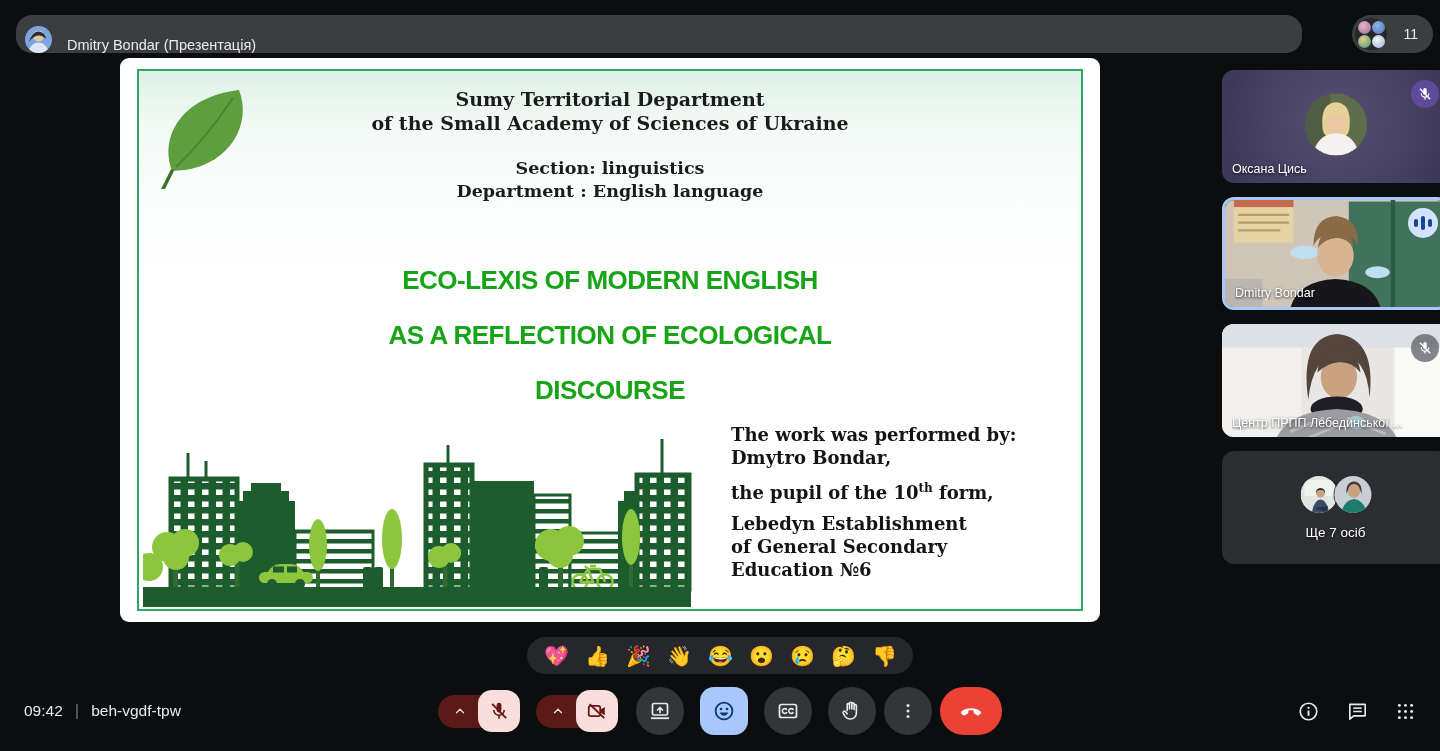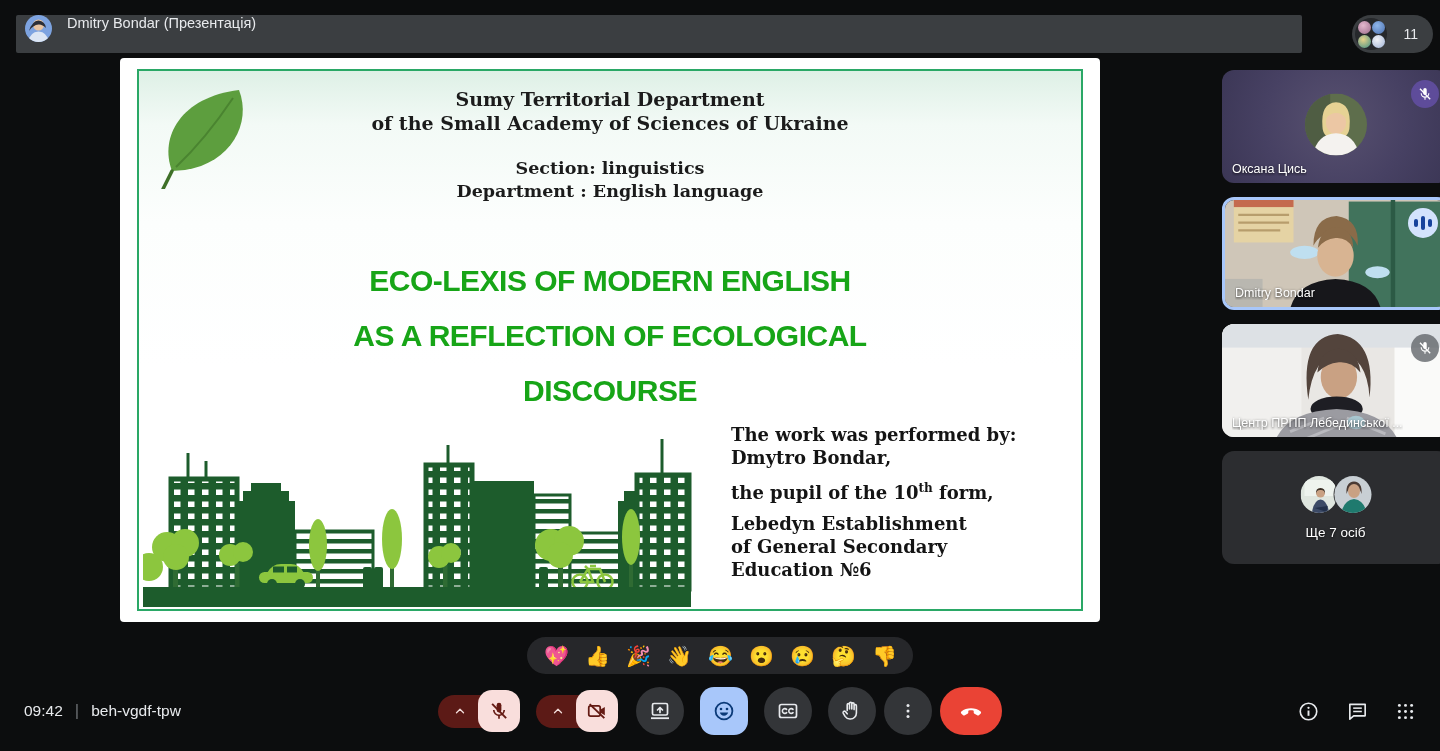--- a/index.html
+++ b/index.html
@@ -6,63 +6,63 @@
   html,body { width:1440px; height:751px; }
   body {
     position:relative; overflow:hidden;
     background:#0c0d0e;
     font-family:"Liberation Sans", sans-serif;
     color:#e8eaed;
   }
   
   .topbar-pill {
     position:absolute; left:16px; top:15px; width:1286px; height:38px;
-    background:#3b3e41; border-radius:2px;
-    display:flex; align-items:flex-start; gap:15px; padding-left:9px;
+    background:#3b3e41; border-radius:16px;
+    display:flex; align-items:flex-end; gap:15px; padding-left:9px;
     cursor:pointer;
   }
   .avatar-sm { width:27px; height:27px; border-radius:50%; overflow:hidden; flex:none; }
   .topbar-title { font-size:14.5px; color:#e8eaed; }
   .count-pill {
     position:absolute; right:7px; top:15px; height:38px;
     background:#3b3e41; border-radius:19px;
     display:flex; align-items:center; gap:16px; padding:0 15px 0 3px;
     cursor:pointer;
   }
   .cluster { width:32px; height:32px; border-radius:50%; background:#26282b;
     display:grid; grid-template-columns:13px 13px; grid-template-rows:13px 13px;
     gap:1px; place-content:center; }
   .cluster i { width:13px; height:13px; border-radius:50%; display:block; }
   .count-num { font-size:14px; color:#e8eaed; }
 
   
   .stage {
     position:absolute; left:120px; top:58px; width:980px; height:564px;
-    background:#ffffff; border-radius:4px;
+    background:#ffffff; border-radius:9px;
   }
   .slide {
     position:absolute; left:17px; top:11px; width:946px; height:542px;
     border:2px solid var(--slideBorderGreen, #2aa866);
     background:linear-gradient(180deg,#def0e6 0%,#f3faf6 10%,#fcfefd 28%,#ffffff 55%);
     overflow:hidden;
   }
   .slide-org {
     position:absolute; top:16px; left:0; right:0; text-align:center;
     font-family:"DejaVu Serif", serif; font-weight:bold;
     font-size:19px; line-height:24px; color:#1b1b1b;
   }
   .slide-dept {
     position:absolute; top:86px; left:0; right:0; text-align:center;
     font-family:"DejaVu Serif", serif; font-weight:bold;
     font-size:17.5px; line-height:23px; color:#1b1b1b;
   }
   .slide-title {
     position:absolute; top:182px; left:0; right:0; text-align:center;
     font-weight:bold; font-stretch:condensed; letter-spacing:-0.5px;
-    font-size:30px; line-height:55px; color:var(--slideTitleGreen, #17a517);
+    font-size:26px; line-height:55px; color:var(--slideTitleGreen, #17a517);
   }
   .slide-credit {
     position:absolute; left:592px; top:352px; width:320px;
     font-family:"DejaVu Serif", serif; font-weight:bold;
     font-size:18px; line-height:23px; color:#141414;
   }
   .slide-credit p + p { margin-top:8px; }
   .slide-credit sup { font-size:12px; }
   .leaf { position:absolute; left:16px; top:10px; }
   .skyline { position:absolute; left:4px; bottom:2px; }

